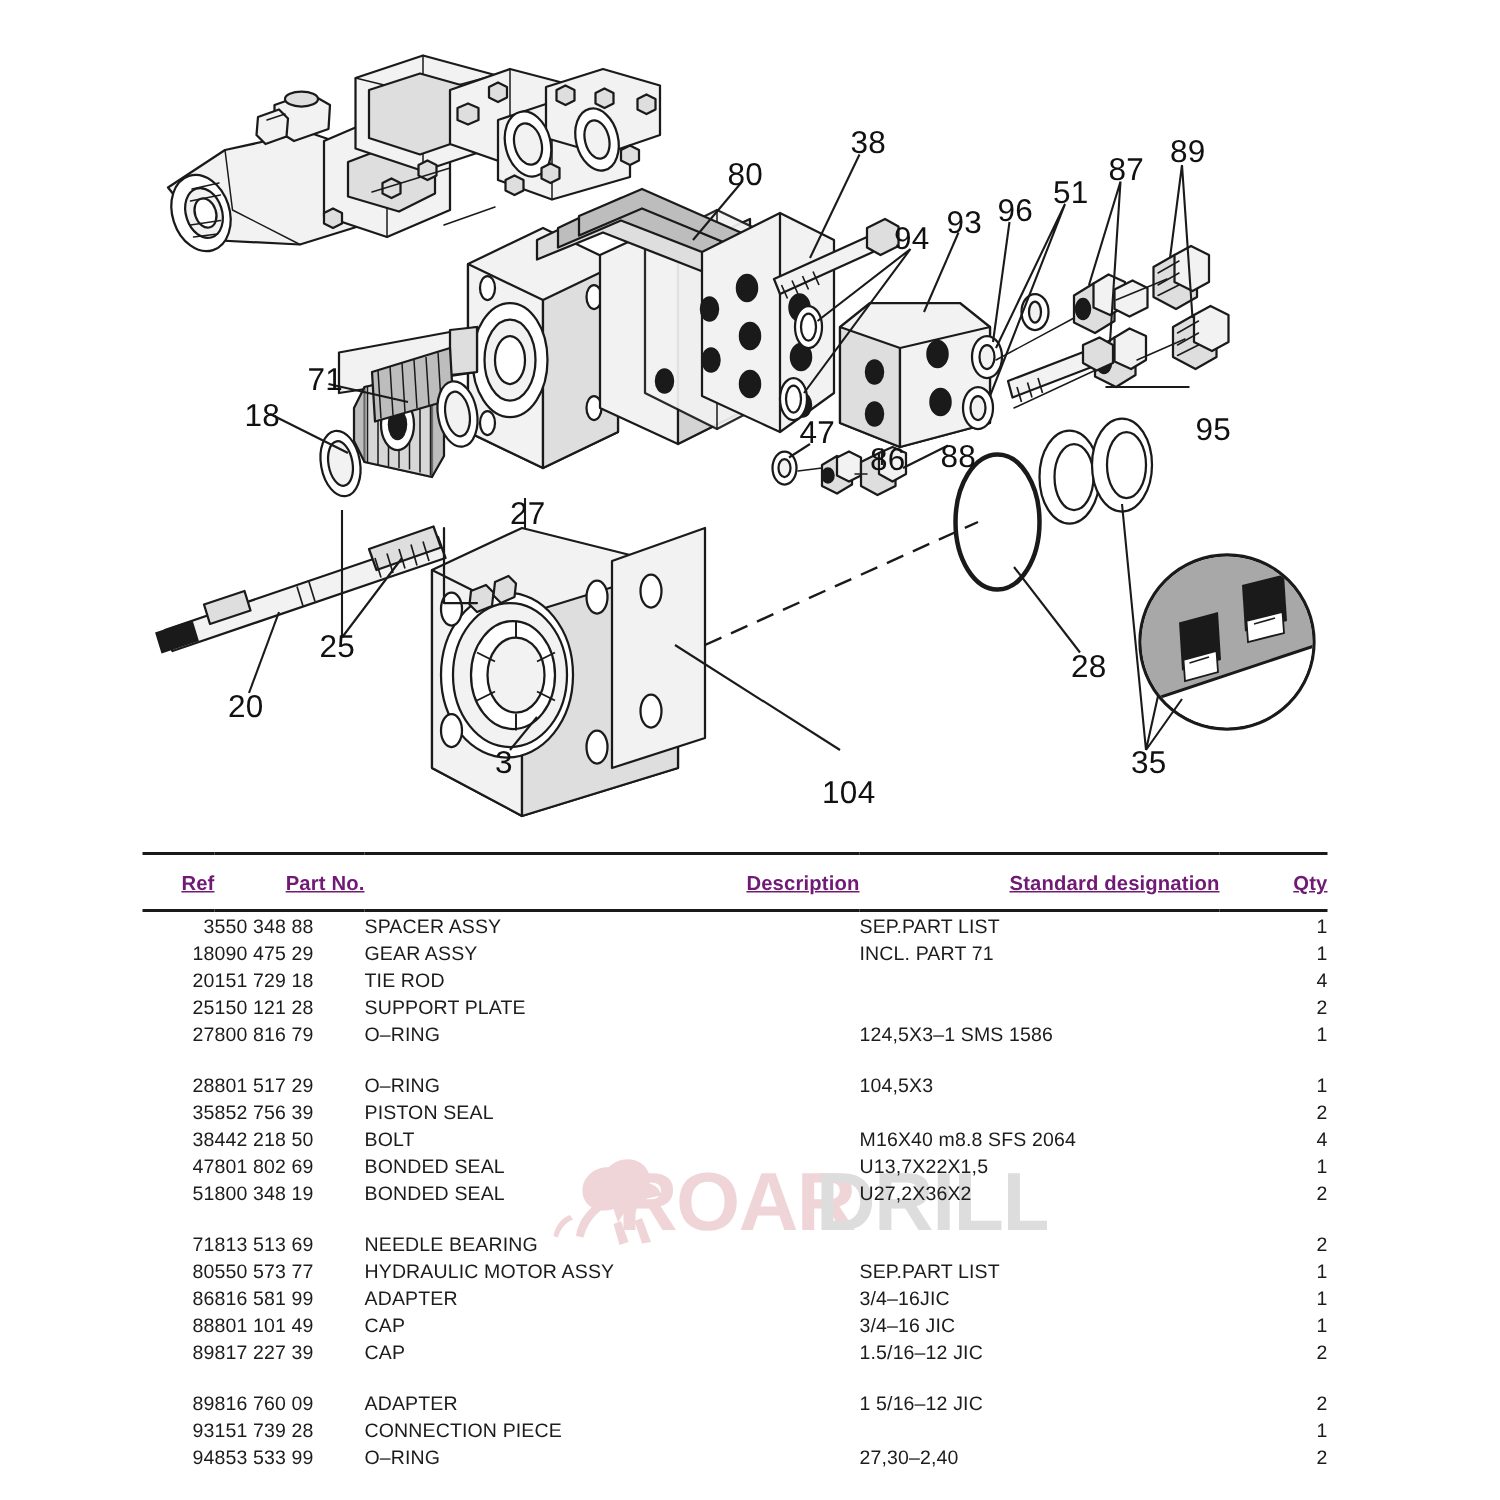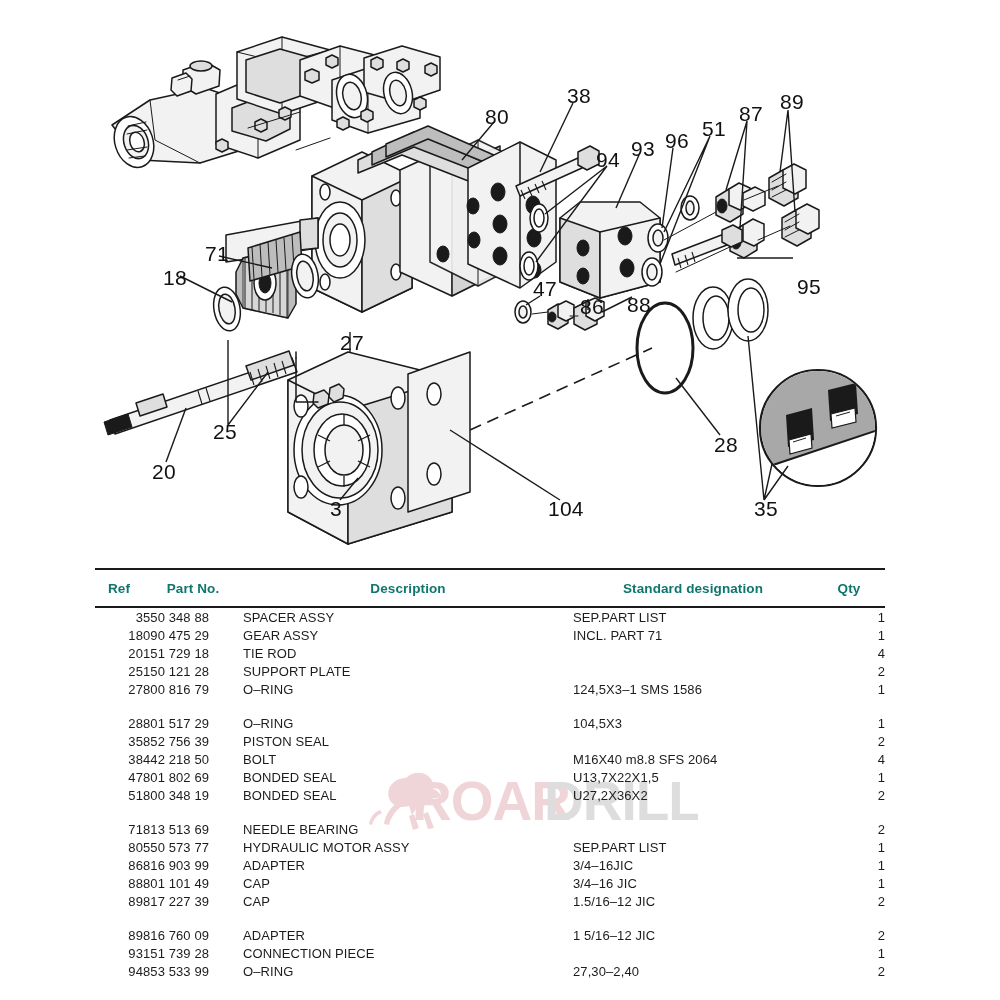--- a/index.html
+++ b/index.html
@@ -49,24 +49,25 @@
     width: 790px;
   }
   table.parts {
     border-collapse: collapse;
     width: 790px;
     table-layout: fixed;
   }
   table.parts thead th {
     font-size: 13.5px;
     font-weight: bold;
-    text-align: center;
+    text-align: right;
     padding: 11px 0 10px 0;
-    color: #0f766e;
+    color: #701a75;
     letter-spacing: 0.1px;
+    text-decoration: underline;
   }
   thead tr.head-row {
     border-top: 2px solid #1a1a1a;
     border-bottom: 2px solid #1a1a1a;
   }
   table.parts td {
     font-size: 13px;
     padding: 1.5px 0;
     color: #1c1c1c;
     white-space: nowrap;
@@ -428,21 +429,21 @@
   <div class="callout-label" style="left:797px; top:248px;margin-top:28px;">95</div>
   <div class="callout-label" style="left:340px; top:332px;">27</div>
   <div class="callout-label" style="left:533px; top:278px;">47</div>
   <div class="callout-label" style="left:580px; top:296px;">86</div>
   <div class="callout-label" style="left:627px; top:294px;">88</div>
   <div class="callout-label" style="left:714px; top:434px;">28</div>
   <div class="callout-label" style="left:754px; top:498px;">35</div>
   <div class="callout-label" style="left:213px; top:421px;">25</div>
   <div class="callout-label" style="left:152px; top:461px;">20</div>
   <div class="callout-label" style="left:330px; top:498px;">3</div>
-  <div class="callout-label" style="left:548px; top:498px;">104</div>
+  <div class="callout-label" style="left:548px; top:518px;">104</div>
 </div>
 
 <div id="watermark">
   <svg width="330" height="80" viewBox="0 0 330 80">
 
     <g fill="#f0d5d8">
       <path d="M38 18 c6 -6 16 -7 22 -2 c4 3 6 8 5 13 c4 1 7 4 8 8 l-10 2 l3 6 l-9 -1 l-2 7 l-6 -4 l-5 8 l-3 -9 c-6 2 -13 1 -17 -3 c-5 -5 -5 -14 0 -19 c3 -4 9 -6 14 -6 z"></path>
       <path d="M30 42 c-7 5 -13 13 -14 22 l5 1 c2 -8 7 -15 13 -19 z"></path>
       <path d="M12 50 c-6 2 -10 8 -11 14 l3 1 c1 -5 5 -10 10 -12 z"></path>
       <path d="M46 54 l5 14 l-6 2 l-4 -14 z"></path>
@@ -557,21 +558,21 @@
         </tr>
         <tr>
           <td class="ref">80</td>
           <td class="part">550 573 77</td>
           <td class="desc">HYDRAULIC  MOTOR  ASSY</td>
           <td class="std">SEP.PART LIST</td>
           <td class="qty">1</td>
         </tr>
         <tr>
           <td class="ref">86</td>
-          <td class="part">816 903 99</td>
+          <td class="part">816 581 99</td>
           <td class="desc">ADAPTER</td>
           <td class="std">3/4–16JIC</td>
           <td class="qty">1</td>
         </tr>
         <tr>
           <td class="ref">88</td>
           <td class="part">801 101 49</td>
           <td class="desc">CAP</td>
           <td class="std">3/4–16 JIC</td>
           <td class="qty">1</td>

